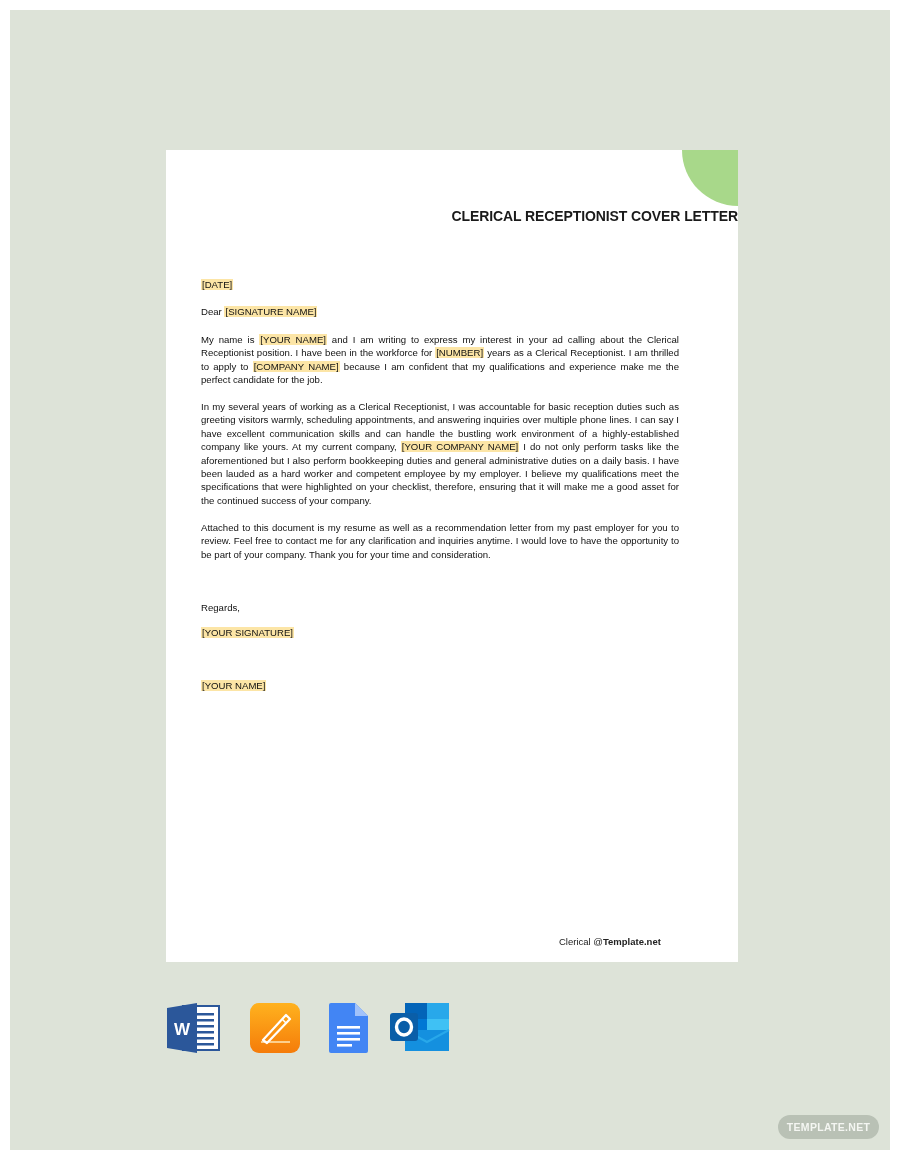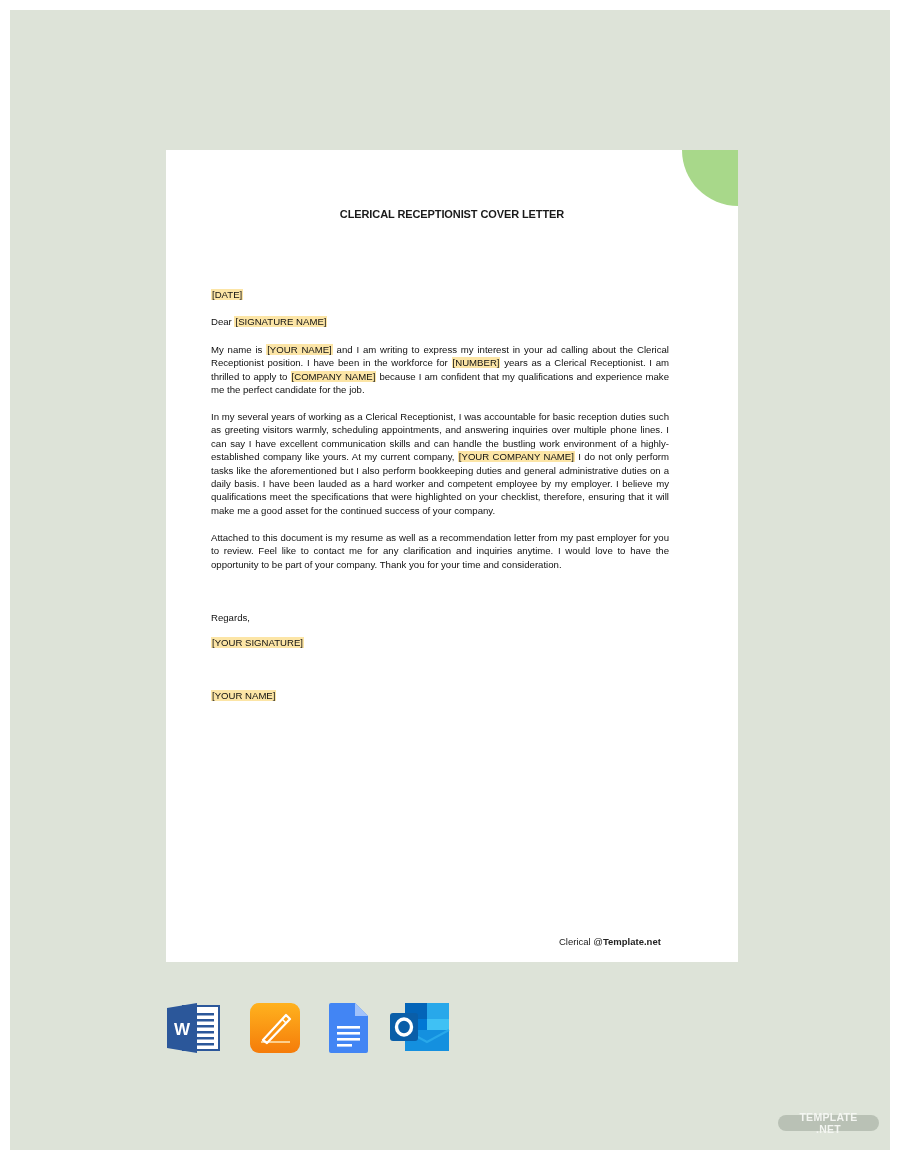--- a/index.html
+++ b/index.html
@@ -14,31 +14,31 @@
   .page {
     position: absolute; left: 166px; top: 150px; width: 572px; height: 812px;
     background: #ffffff; overflow: hidden;
   }
   .corner-circle {
     position: absolute; right: -56px; top: -56px; width: 112px; height: 112px;
     border-radius: 50%; background: #a8d88a;
   }
 
   .doc-title {
-    position: absolute; left: 0; right: 0; top: 58px; text-align: center;
+    position: absolute; left: 0; right: 0; top: 58px; text-align: right;
     font-family: "Liberation Sans", sans-serif; font-weight: bold;
-    font-size: 11px; color: #1a1a1a; letter-spacing: -0.1px;
+    font-size: 14px; color: #1a1a1a; letter-spacing: -0.1px;
   }
 
   .body {
     position: absolute; left: 32px; right: 56px; top: 125px;
     font-family: "Liberation Sans", sans-serif; font-size: 9.6px; line-height: 13.4px;
     color: #111;
   }
-  .body p { text-align: justify; margin: 13px; }
+  .body p { text-align: justify; margin: 3px; }
   .hl { background: #fce5a6; padding: 0 1px; }
 
   .p-date { position: absolute; top: 0; left: 0; }
   .p-dear { position: absolute; top: 27px; left: 0; }
   .p1 { position: absolute; top: 55px; left: 0; right: 0; }
   .p2 { position: absolute; top: 122px; left: 0; right: 0; }
   .p3 { position: absolute; top: 243px; left: 0; right: 0; }
   .p-regards { position: absolute; top: 323px; left: 0; }
   .p-sig { position: absolute; top: 348px; left: 0; }
   .p-name { position: absolute; top: 401px; left: 0; }
@@ -46,24 +46,24 @@
   .copyright {
     position: absolute; left: 393px; top: 786px;
     font-size: 9.5px; color: #222;
   }
   .copyright b { font-weight: bold; }
 
   .app-icons { position: absolute; top: 1002px; left: 0; width: 900px; height: 52px; }
   .app-icon { position: absolute; top: 0; width: 56px; height: 52px; cursor: pointer; }
 
   .badge {
-    position: absolute; left: 778px; top: 1115px; width: 101px; height: 16px;
+    position: absolute; left: 778px; top: 1115px; width: 101px; height: 24px;
     border-radius: 12px; background: #b9c1b5;
     color: #f4f6f2; font-size: 10.5px; font-weight: bold; letter-spacing: 0.3px;
-    display: flex; align-items: center; justify-content: center; flex-direction: column;
+    display: flex; align-items: center; justify-content: center;
   }
   .badge .light { font-weight: bold; }
 </style>
 </head>
 <body>
 
 <div class="panel"></div>
 
 <div class="page">
   <div class="corner-circle"></div>
@@ -77,21 +77,21 @@
 
     <p class="p-dear">
       <span>Dear</span>
       <span class="hl">[SIGNATURE NAME]</span>
     </p>
 
     <p class="p1"><span>My name is</span> <span class="hl">[YOUR NAME]</span> <span>and I am writing to express my interest in your ad calling about the Clerical Receptionist position. I have been in the workforce for</span> <span class="hl">[NUMBER]</span> <span>years as a Clerical Receptionist. I am thrilled to apply to</span> <span class="hl">[COMPANY NAME]</span> <span>because I am confident that my qualifications and experience make me the perfect candidate for the job.</span></p>
 
     <p class="p2"><span>In my several years of working as a Clerical Receptionist, I was accountable for basic reception duties such as greeting visitors warmly, scheduling appointments, and answering inquiries over multiple phone lines. I can say I have excellent communication skills and can handle the bustling work environment of a highly-established company like yours. At my current company,</span> <span class="hl">[YOUR COMPANY NAME]</span> <span>I do not only perform tasks like the aforementioned but I also perform bookkeeping duties and general administrative duties on a daily basis. I have been lauded as a hard worker and competent employee by my employer. I believe my qualifications meet the specifications that were highlighted on your checklist, therefore, ensuring that it will make me a good asset for the continued success of your company.</span></p>
 
-    <p class="p3">Attached to this document is my resume as well as a recommendation letter from my past employer for you to review. Feel like to contact me for any clarification and inquiries anytime. I would love to have the opportunity to be part of your company. Thank you for your time and consideration.</p>
+    <p class="p3">Attached to this document is my resume as well as a recommendation letter from my past employer for you to review. Feel free to contact me for any clarification and inquiries anytime. I would love to have the opportunity to be part of your company. Thank you for your time and consideration.</p>
 
     <p class="p-regards">Regards,</p>
 
     <p class="p-sig">
       <span class="hl">[YOUR SIGNATURE]</span>
     </p>
 
     <p class="p-name">
       <span class="hl">[YOUR NAME]</span>
     </p>

